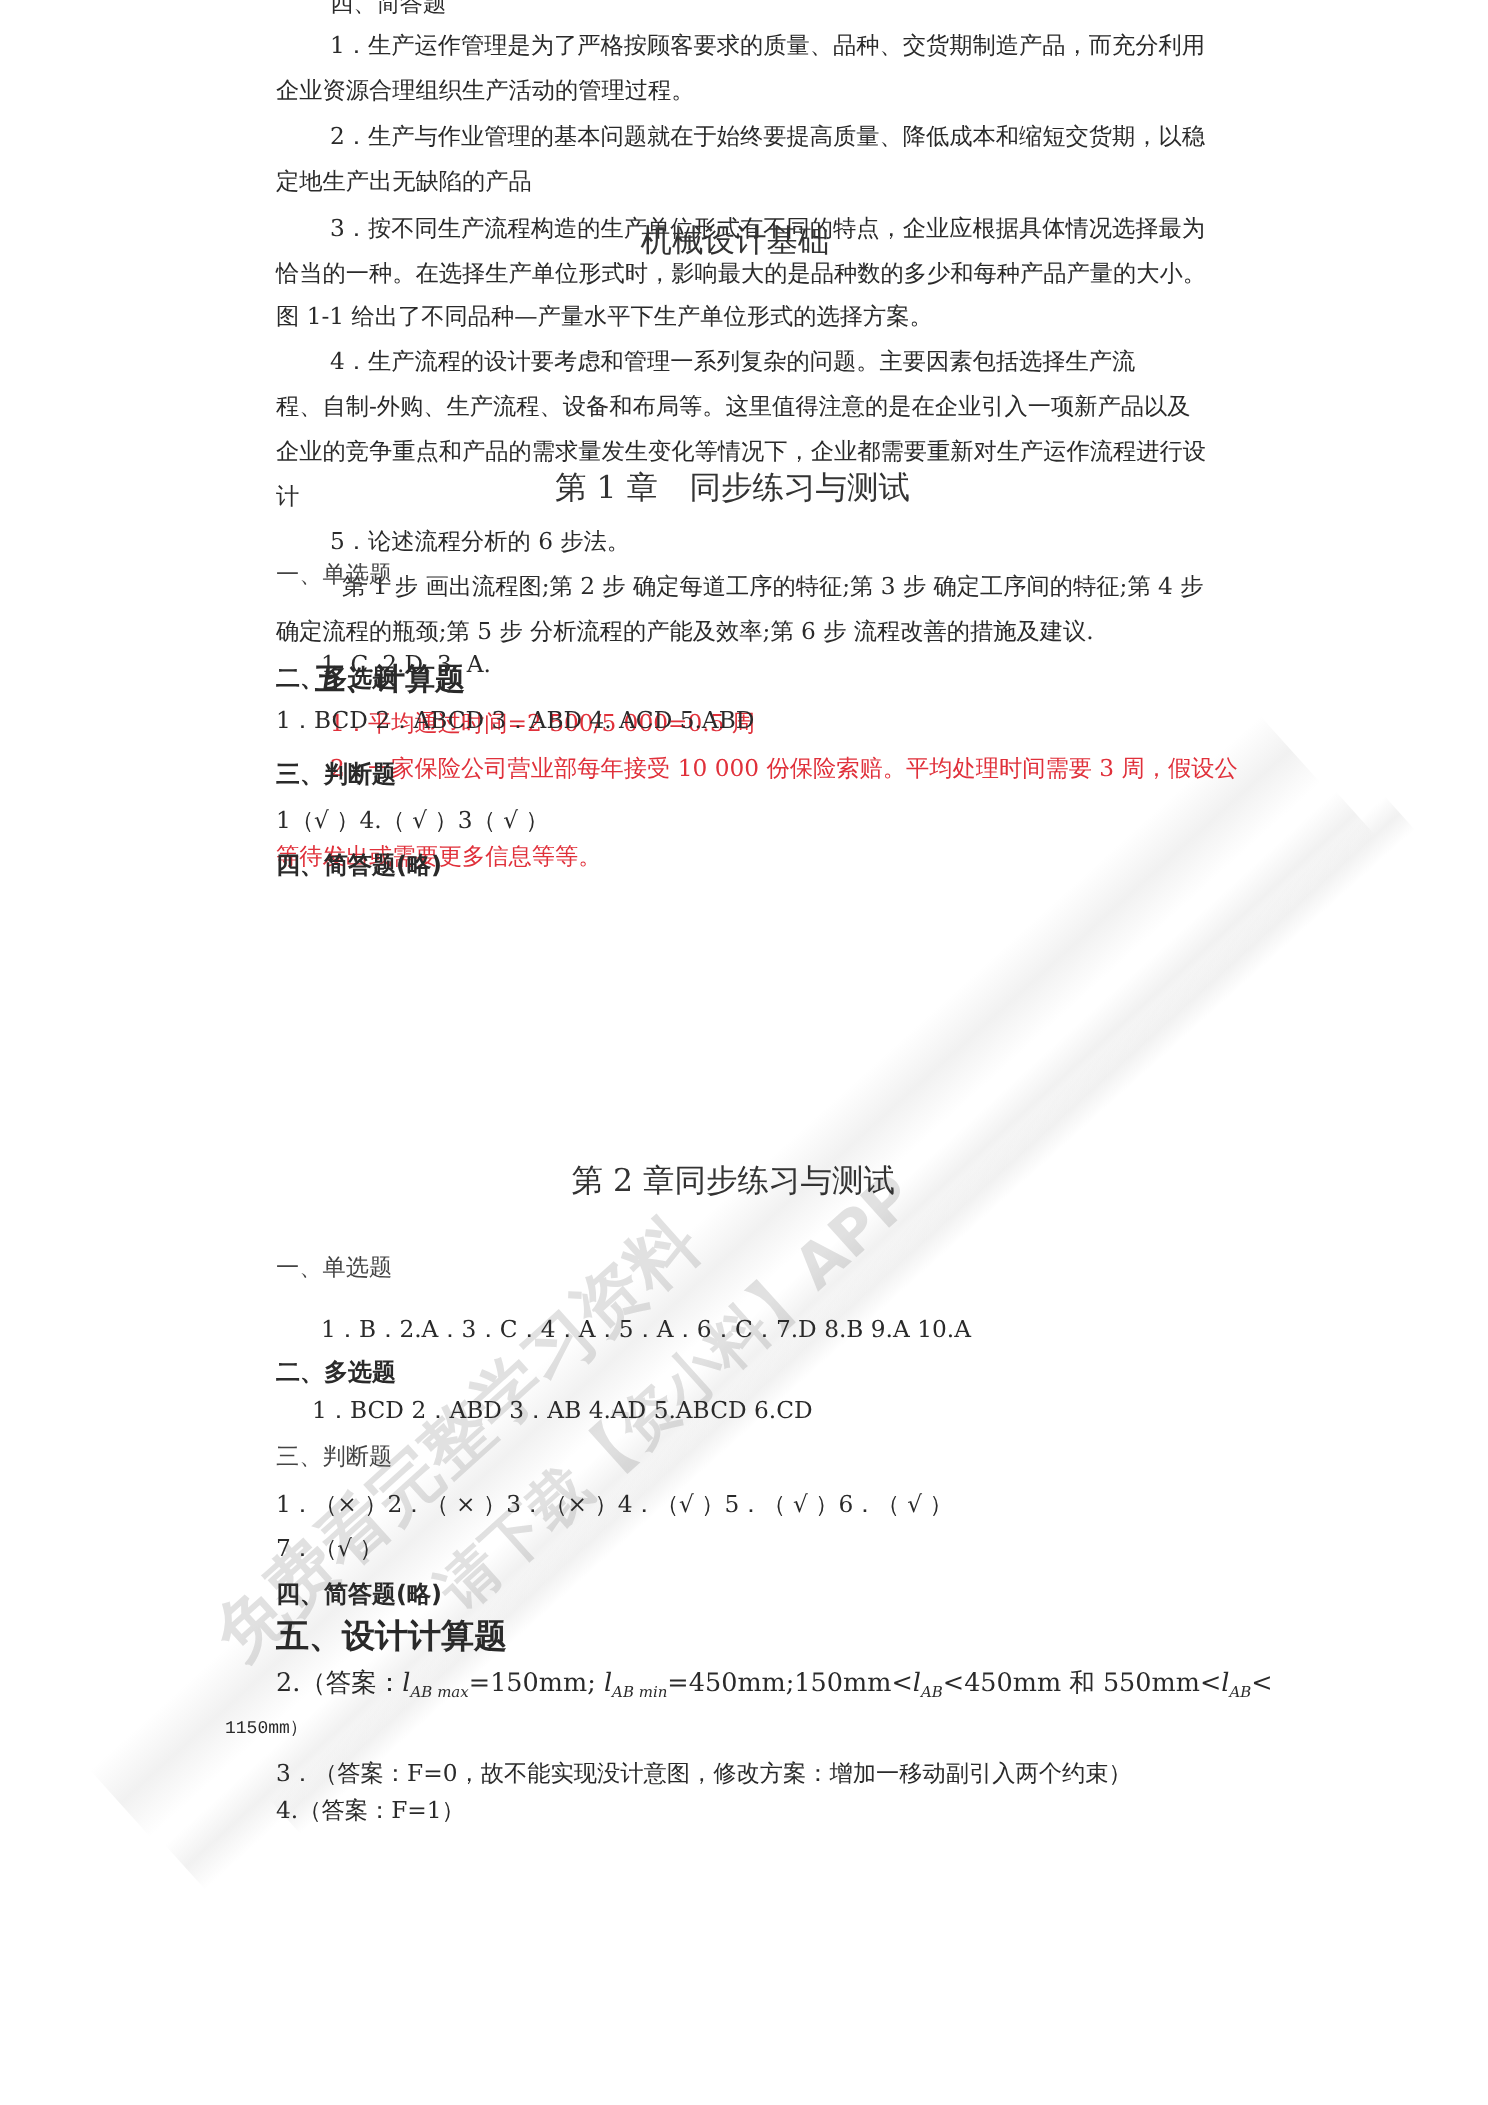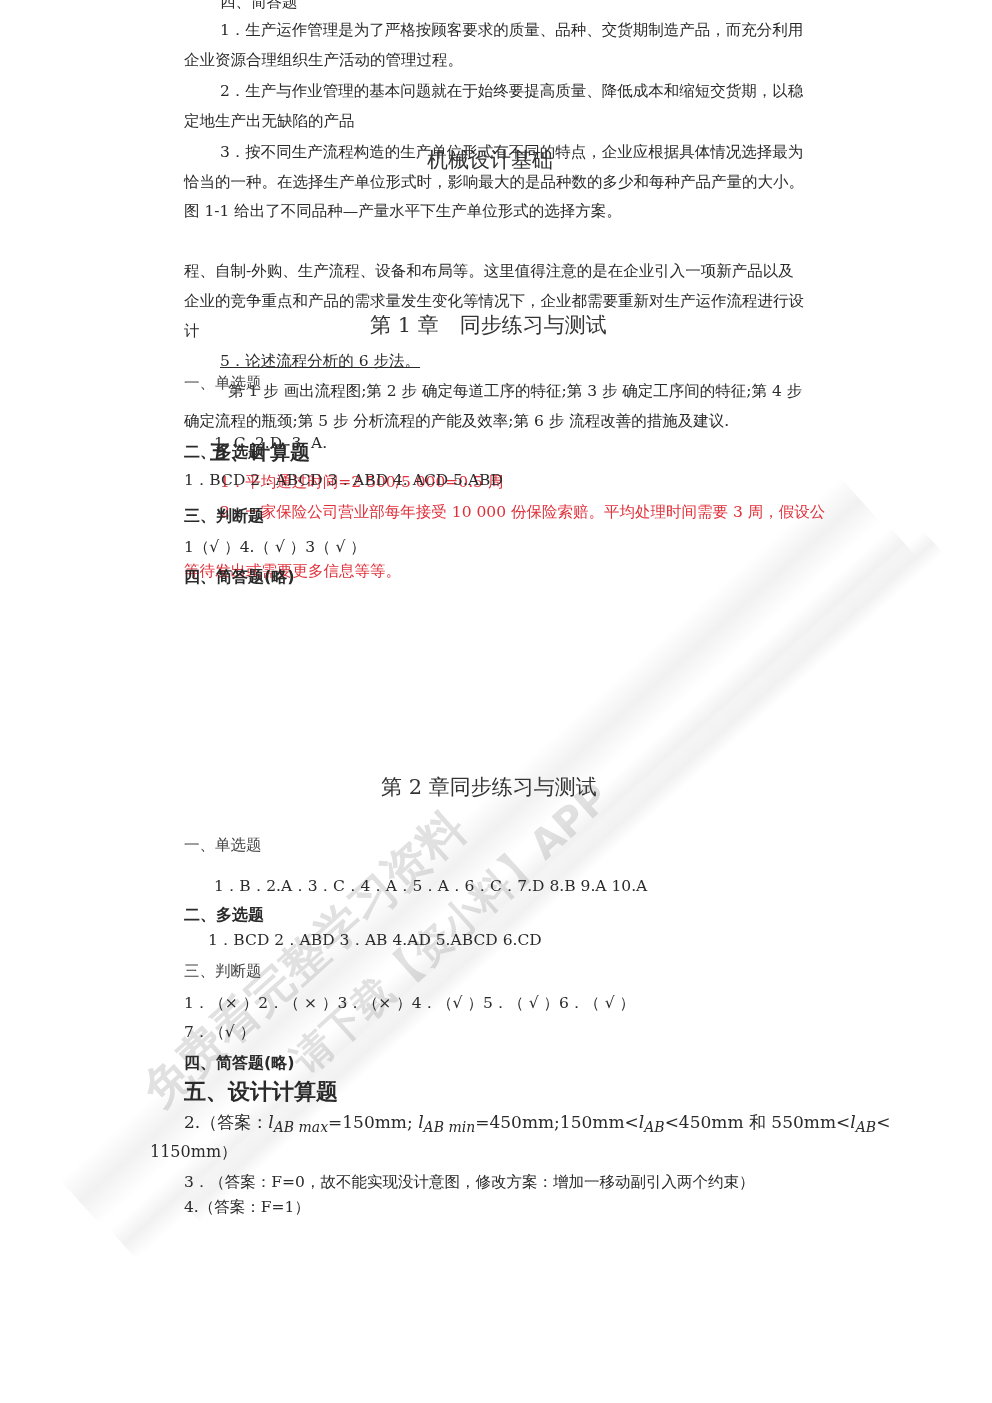--- a/index.html
+++ b/index.html
@@ -20,21 +20,21 @@
     transform-origin: 0 0;
     color: rgba(120,120,120,0.22);
     font-family: "DejaVu Sans", sans-serif; font-weight: bold;
     white-space: nowrap;
   }
   .streak {
     position: absolute; pointer-events: none; height: 60px;
     background: linear-gradient(to bottom, rgba(200,200,200,0), rgba(200,200,200,0.25), rgba(200,200,200,0));
     transform-origin: 0 0;
   }
-  sub.s { font-size: 14px; font-style: italic; }
+  sub.s { font-size: 10px; font-style: italic; }
   i.l { font-style: italic; font-size: 17px; }
 </style>
 </head>
 <body>
 
 <div class="layer">
   <div class="streak" style="left:60px;top:1180px;width:1050px;transform:rotate(-42deg);"></div>
   <div class="streak" style="left:110px;top:1230px;width:1050px;transform:rotate(-42deg);height:40px;"></div>
   <div class="streak" style="left:180px;top:1200px;width:1000px;transform:rotate(-42deg);height:30px;"></div>
   <div class="wm" style="left:130px;top:1075px;font-size:46px;transform:rotate(-42deg);">免费看完整学习资料</div>
@@ -47,25 +47,26 @@
   <div class="t" style="left:220px;top:20px;">1．生产运作管理是为了严格按顾客要求的质量、品种、交货期制造产品，而充分利用</div>
   <div class="t" style="left:184px;top:50px;">企业资源合理组织生产活动的管理过程。</div>
 
   <div class="t" style="left:220px;top:81px;">2．生产与作业管理的基本问题就在于始终要提高质量、降低成本和缩短交货期，以稳</div>
   <div class="t" style="left:184px;top:111px;">定地生产出无缺陷的产品</div>
 
   <div class="t" style="left:220px;top:142px;">3．按不同生产流程构造的生产单位形式有不同的特点，企业应根据具体情况选择最为</div>
   <div class="t" style="left:184px;top:172px;">恰当的一种。在选择生产单位形式时，影响最大的是品种数的多少和每种产品产量的大小。</div>
   <div class="t" style="left:184px;top:201px;">图 1-1 给出了不同品种—产量水平下生产单位形式的选择方案。</div>
 
+  <div class="t" style="left:220px;top:231px;">4．生产流程的设计要考虑和管理一系列复杂的问题。主要因素包括选择生产流</div>
   <div class="t" style="left:184px;top:291px;">企业的竞争重点和产品的需求量发生变化等情况下，企业都需要重新对生产运作流程进行设</div>
   <div class="t" style="left:184px;top:261px;">程、自制-外购、生产流程、设备和布局等。这里值得注意的是在企业引入一项新产品以及</div>
   <div class="t" style="left:184px;top:321px;">计</div>
 
-  <div class="t" style="left:220px;top:351px;text-decoration:underline;">5．论述流程分析的 6 步法。</div>
+  <div class="t" style="left:220px;top:351px;">5．论述流程分析的 6 步法。</div>
   <div class="t" style="left:228px;top:381px;">第 1 步  画出流程图;第 2 步  确定每道工序的特征;第 3 步   确定工序间的特征;第 4 步</div>
   <div class="t" style="left:184px;top:411px;">确定流程的瓶颈;第 5 步   分析流程的产能及效率;第 6 步   流程改善的措施及建议.</div>
 
   <div class="t bold" style="left:210px;top:442px;font-size:20px;">五、计算题</div>
 
   <div class="t red" style="left:220px;top:472px;">1．平均通过时间=2 500/5 000=0.5 周</div>
   <div class="t red" style="left:220px;top:502px;">2．一家保险公司营业部每年接受 10 000 份保险索赔。平均处理时间需要 3 周，假设公</div>
   <div class="t red" style="left:184px;top:561px;">等待发出或需要更多信息等等。</div>
 </div>
 
@@ -88,16 +89,16 @@
   <div class="t" style="left:208px;top:930px;">1．BCD   2．ABD    3．AB   4.AD   5.ABCD   6.CD</div>
   <div class="t gray" style="left:184px;top:961px;">三、判断题</div>
   <div class="t" style="left:184px;top:993px;">1．（×  ）2．（ ×    ）3．（×   ）4．（√   ）5．（  √     ）6．（  √     ）</div>
   <div class="t" style="left:184px;top:1022px;">7．（√       ）</div>
   <div class="t bold" style="left:184px;top:1053px;font-size:16px;">四、简答题(略)</div>
   <div class="t bold" style="left:184px;top:1082px;font-size:22px;">五、设计计算题</div>
 
   <div class="t" style="left:184px;top:1112px;font-size:17px;">
     <span>2.（答案：</span><i class="l">l</i><sub class="s">AB max</sub><span>=150mm;  </span><i class="l">l</i><sub class="s">AB min</sub><span>=450mm;150mm&lt;</span><i class="l">l</i><sub class="s">AB</sub><span>&lt;450mm 和 550mm&lt;</span><i class="l">l</i><sub class="s">AB</sub><span>&lt;</span>
   </div>
-  <div class="t" style="left:150px;top:1142px;font-size:16px;">1150mm）</div>
+  <div class="t" style="left:150px;top:1142px;font-size:12px;font-family:Liberation Mono, monospace;">1150mm）</div>
   <div class="t" style="left:184px;top:1172px;">3．（答案：F=0，故不能实现没计意图，修改方案：增加一移动副引入两个约束）</div>
   <div class="t" style="left:184px;top:1197px;">4.（答案：F=1）</div>
 </div>
 
 </body></html>

